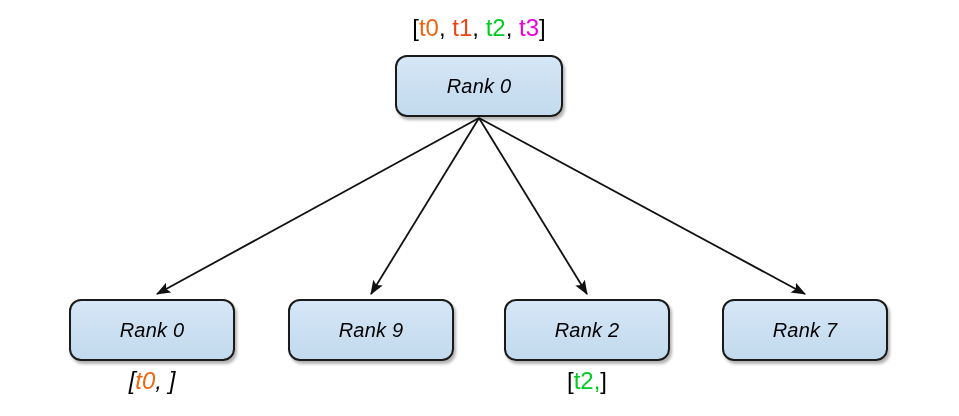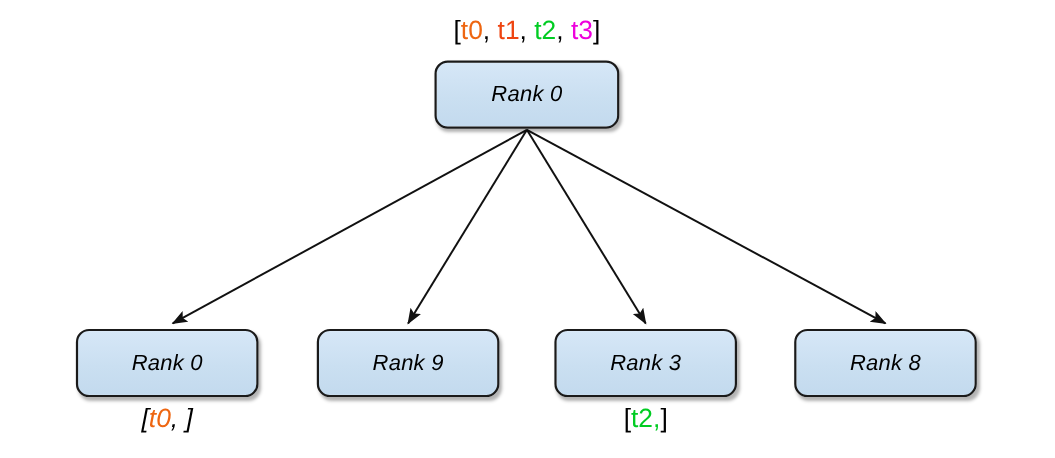--- a/index.html
+++ b/index.html
@@ -127,24 +127,24 @@
     <span class="node-label">Rank 0</span>
   </div>
 
   <div id="node-leaf-0" class="node-box">
     <span class="node-label">Rank 0</span>
   </div>
   <div id="node-leaf-1" class="node-box">
     <span class="node-label">Rank 9</span>
   </div>
   <div id="node-leaf-2" class="node-box">
-    <span class="node-label">Rank 3</span>
+    <span class="node-label">Rank 2</span>
   </div>
   <div id="node-leaf-3" class="node-box">
-    <span class="node-label">Rank 8</span>
+    <span class="node-label">Rank 7</span>
   </div>
 
   <div id="caption-leaf-0" class="tensor-caption">
     <span class="bracket">[</span><span class="tok" style="color: rgb(238, 102, 17);">t0</span><span class="sep">, </span><span class="bracket">]</span>
   </div>
 
 
   <div id="caption-leaf-2" class="tensor-caption">
     <span class="bracket">[</span><span class="tok" style="color: rgb(0, 204, 34);">t2</span><span class="sep" style="color: rgb(0, 204, 34);">,</span><span class="bracket">]</span>
   </div>

